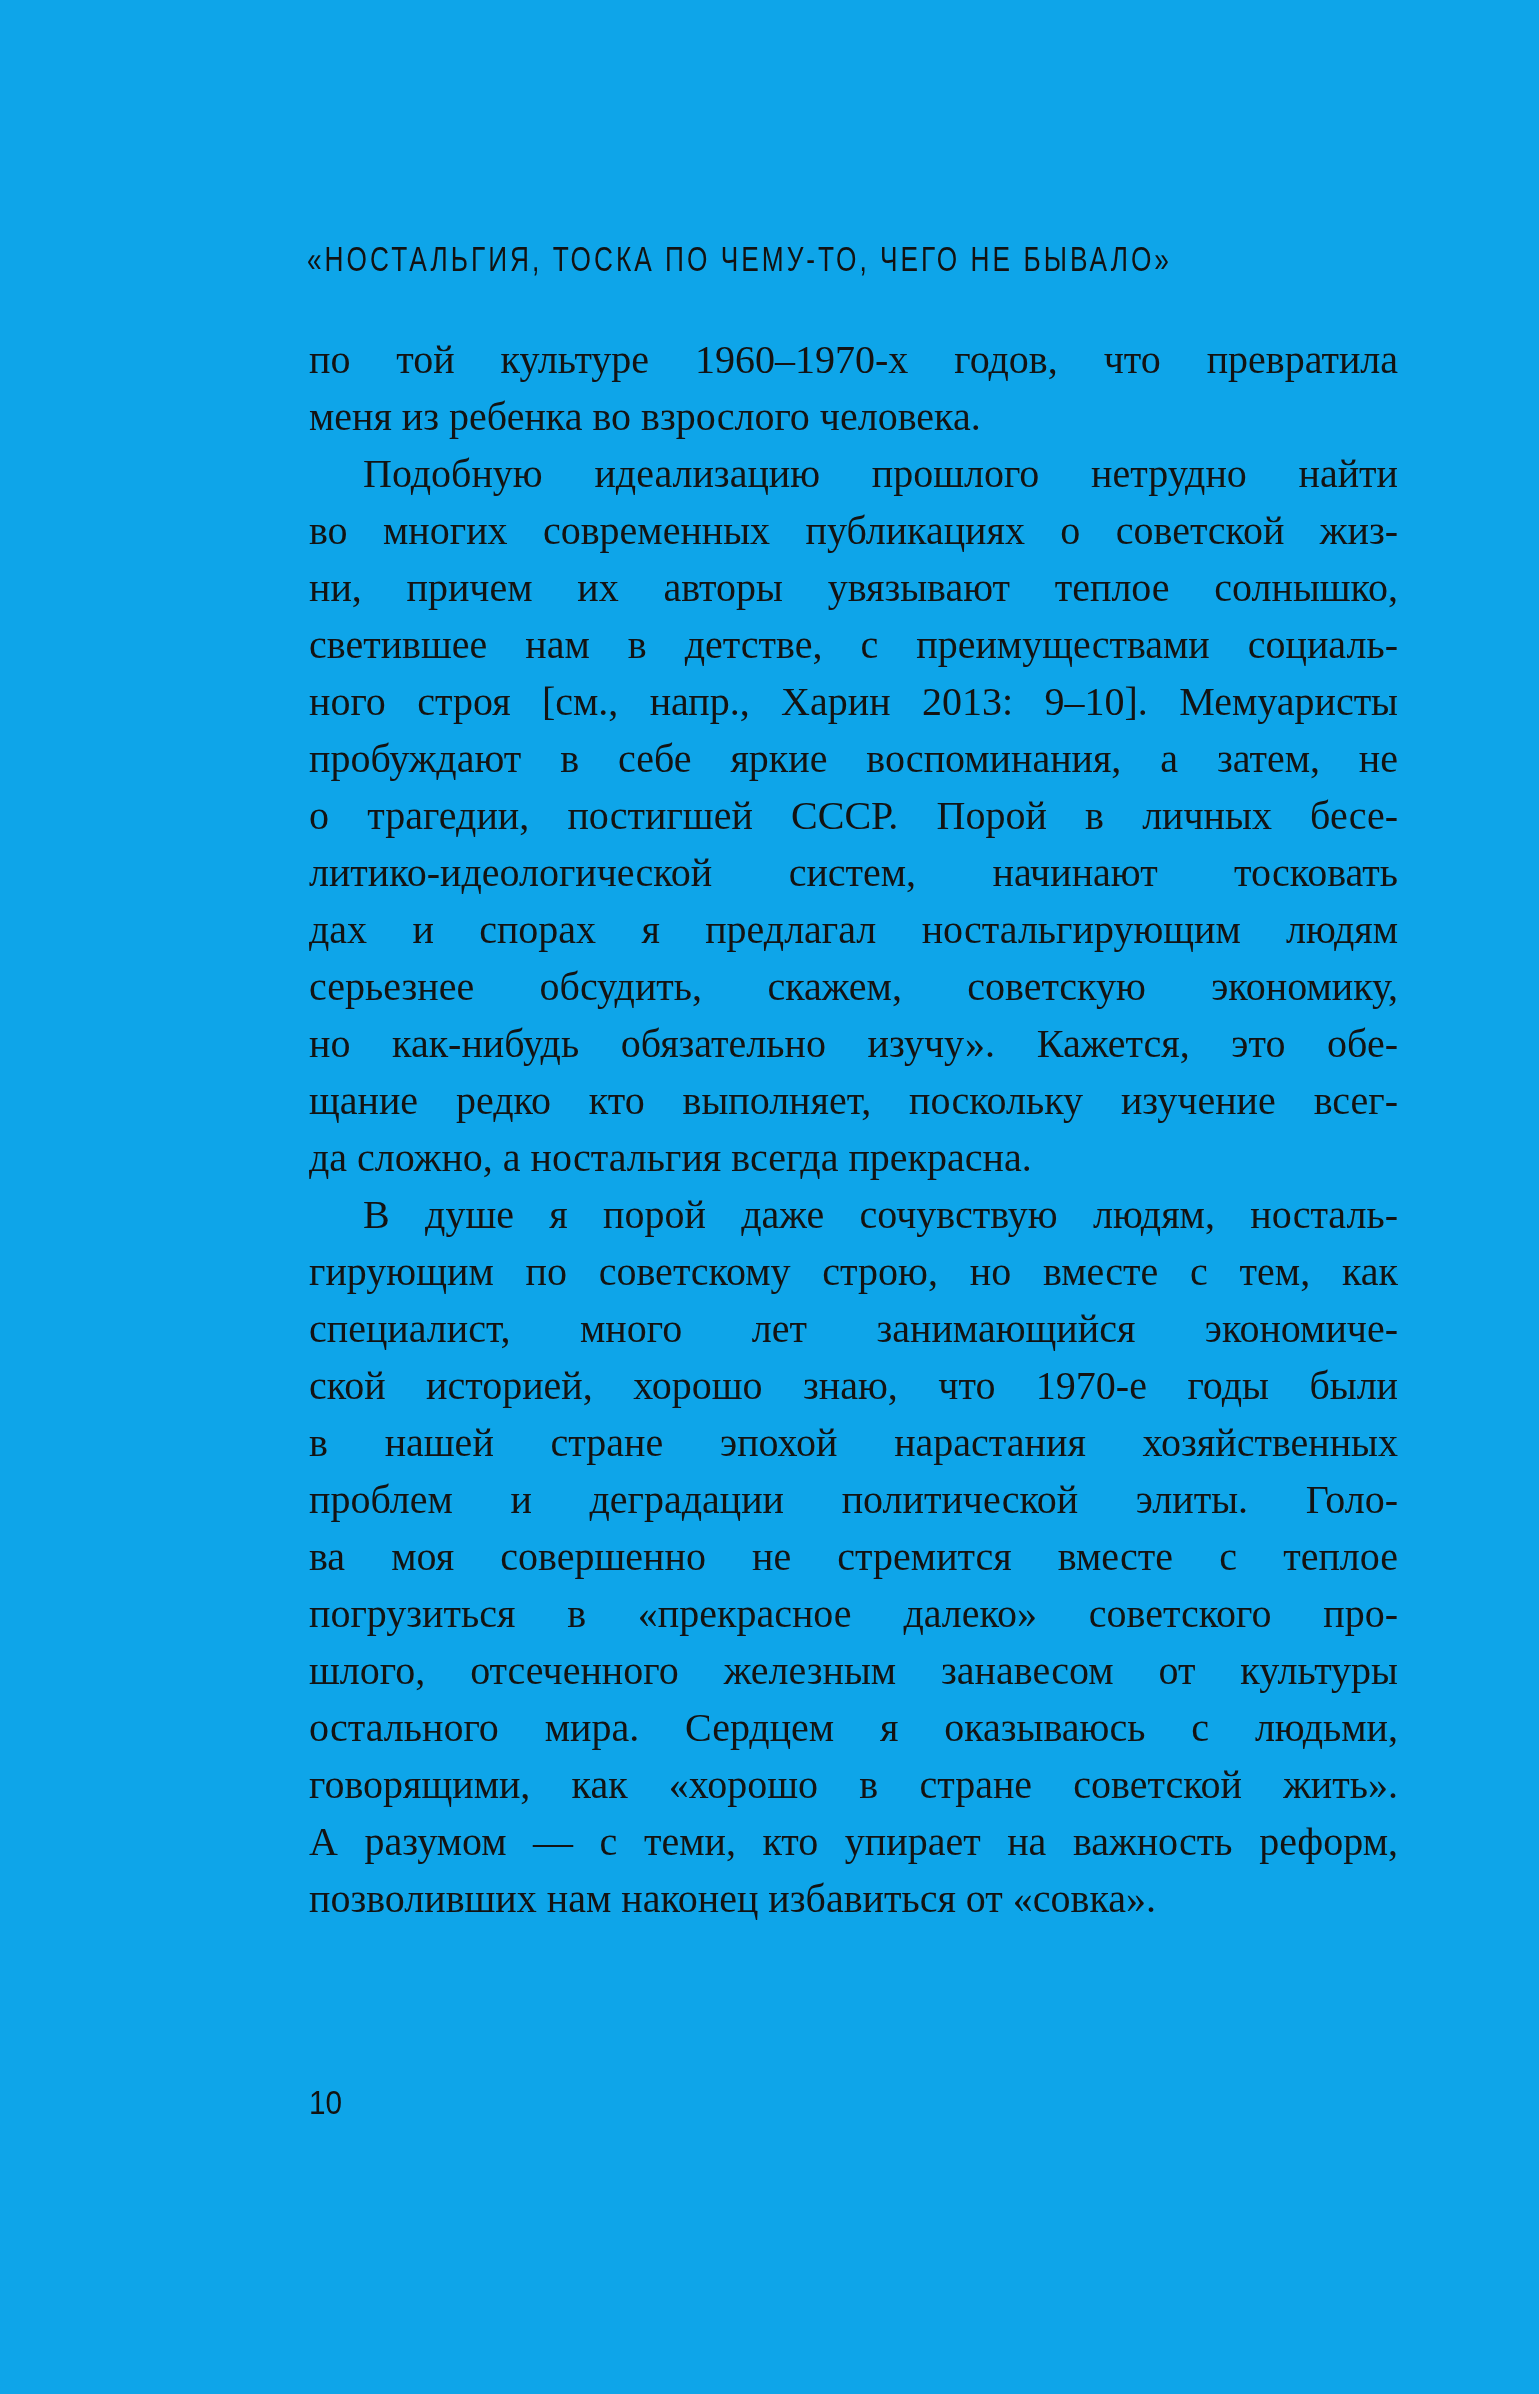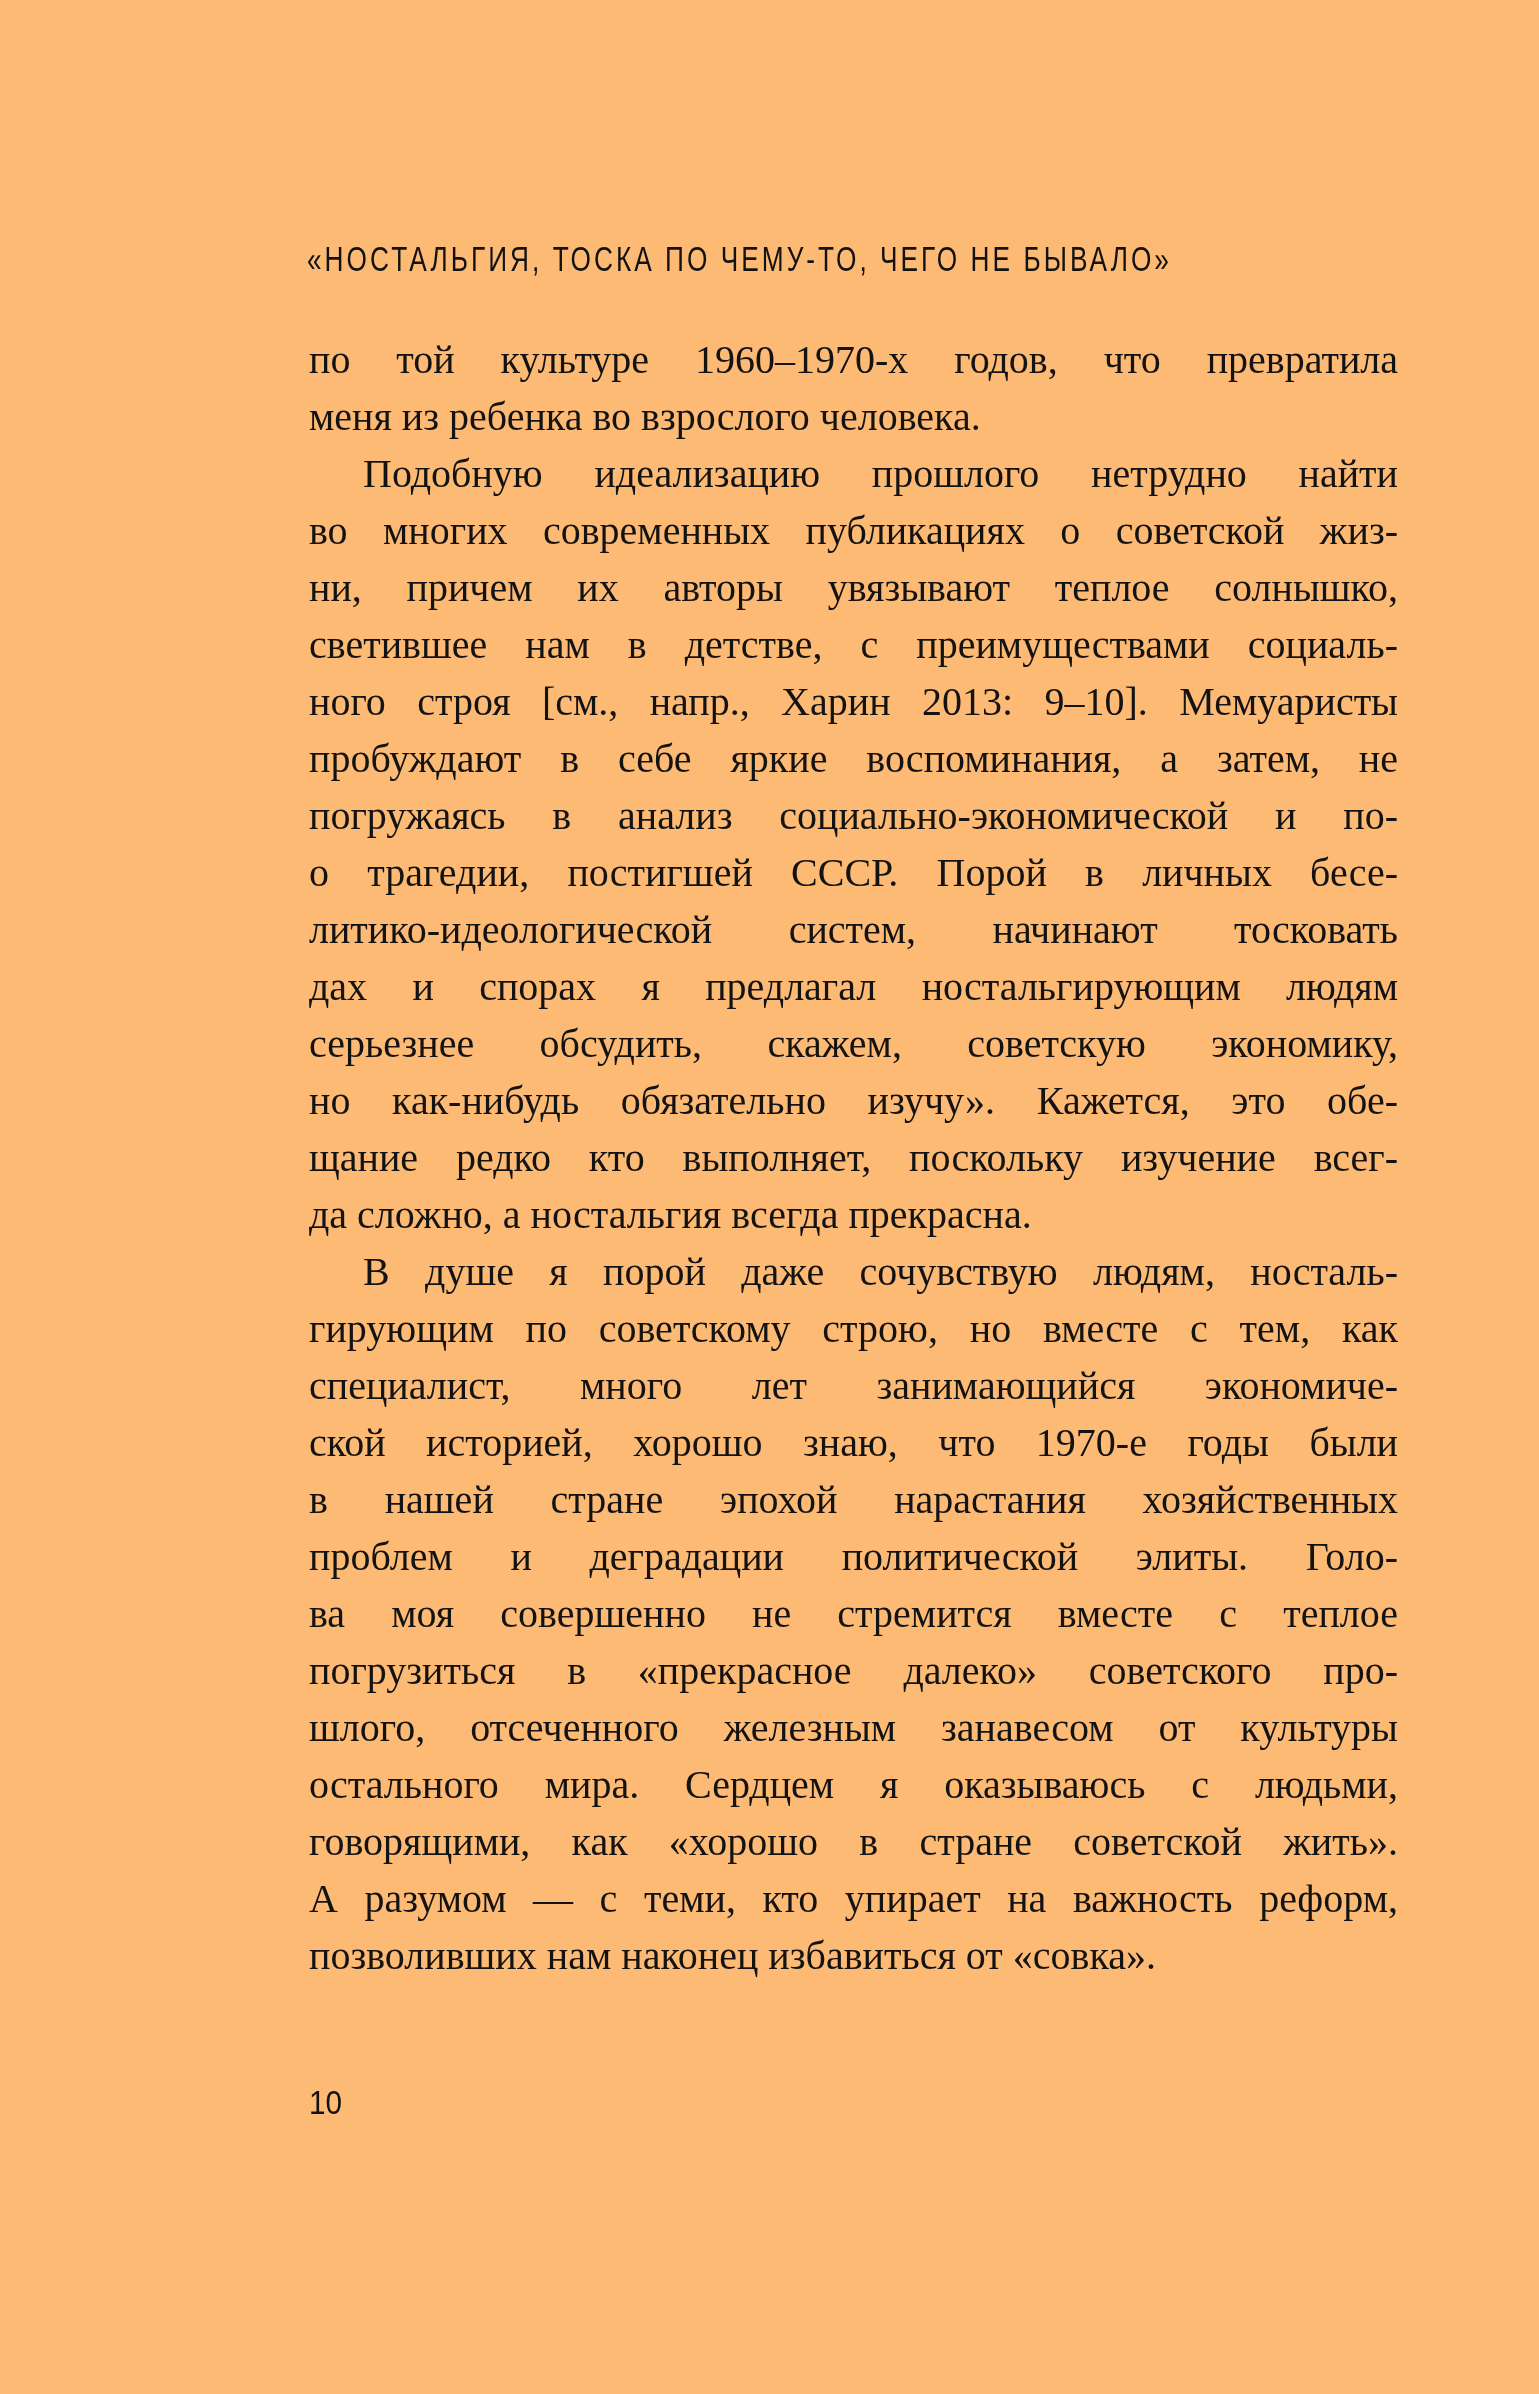--- a/index.html
+++ b/index.html
@@ -1,19 +1,19 @@
 <!DOCTYPE html>
 <html><head>
 <meta charset="utf-8">
 <style>
   html,body{margin:0;padding:0;background:#e9e9e9;}
   .page{
     position:relative;
     width:1539px;height:2394px;
-    background:#fdba74;
+    background:#0ea5e9;
     overflow:hidden;
     font-family:"Liberation Serif", serif;
     color:#151515;
   }
   .running-header{
     position:absolute;
     left:307px;top:239px;
     font-family:"Liberation Sans", sans-serif;
     font-size:35px;
     font-weight:400;
@@ -64,21 +64,20 @@
         <div class="line">по той культуре 1960–1970-х годов, что превратила</div>
         <div class="line last">меня из ребенка во взрослого человека.</div>
       </div>
       <div class="paragraph">
         <div class="line first-indent">Подобную идеализацию прошлого нетрудно найти</div>
         <div class="line">во многих современных публикациях о советской жиз-</div>
         <div class="line">ни, причем их авторы увязывают теплое солнышко,</div>
         <div class="line">светившее нам в детстве, с преимуществами социаль-</div>
         <div class="line">ного строя [см., напр., Харин 2013: 9–10]. Мемуаристы</div>
         <div class="line">пробуждают в себе яркие воспоминания, а затем, не</div>
-        <div class="line">погружаясь в анализ социально-экономической и по-</div>
         <div class="line">о трагедии, постигшей СССР. Порой в личных бесе-</div>
         <div class="line">литико-идеологической систем, начинают тосковать</div>
         <div class="line">дах и спорах я предлагал ностальгирующим людям</div>
         <div class="line">серьезнее обсудить, скажем, советскую экономику,</div>
         <div class="line">но как-нибудь обязательно изучу». Кажется, это обе-</div>
         <div class="line">щание редко кто выполняет, поскольку изучение всег-</div>
         <div class="line last">да сложно, а ностальгия всегда прекрасна.</div>
       </div>
       <div class="paragraph">
         <div class="line first-indent">В душе я порой даже сочувствую людям, носталь-</div>

